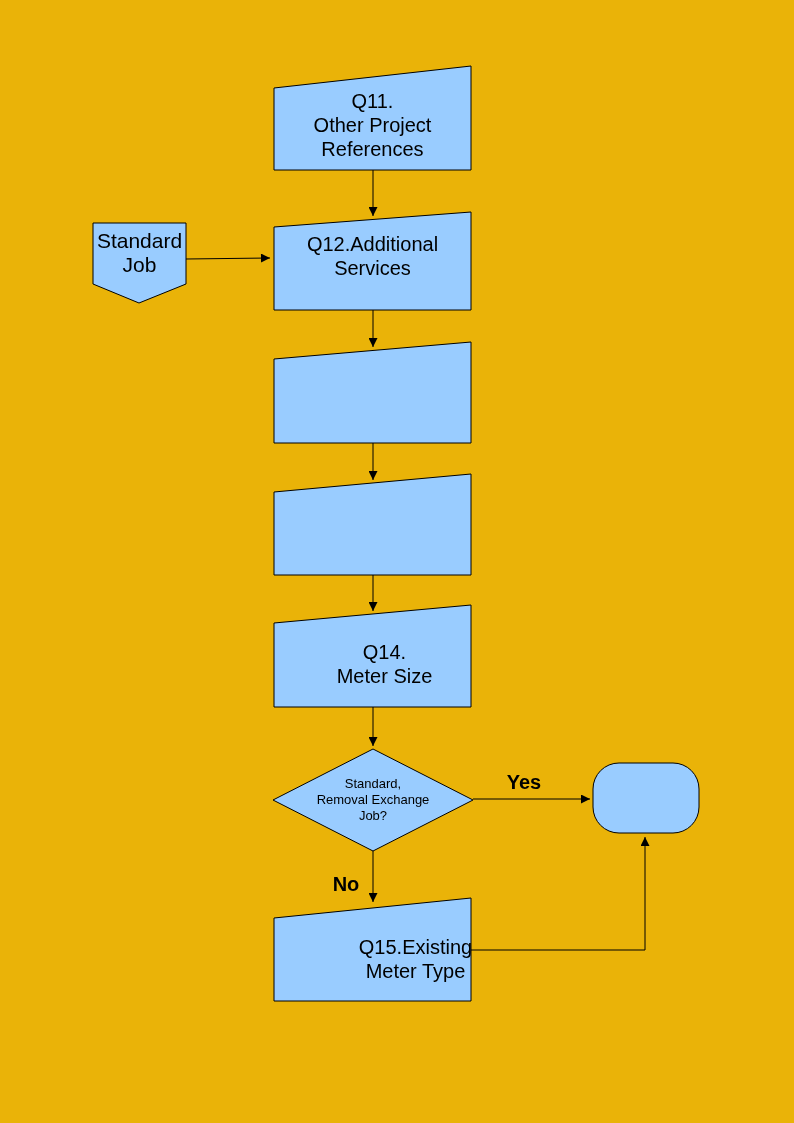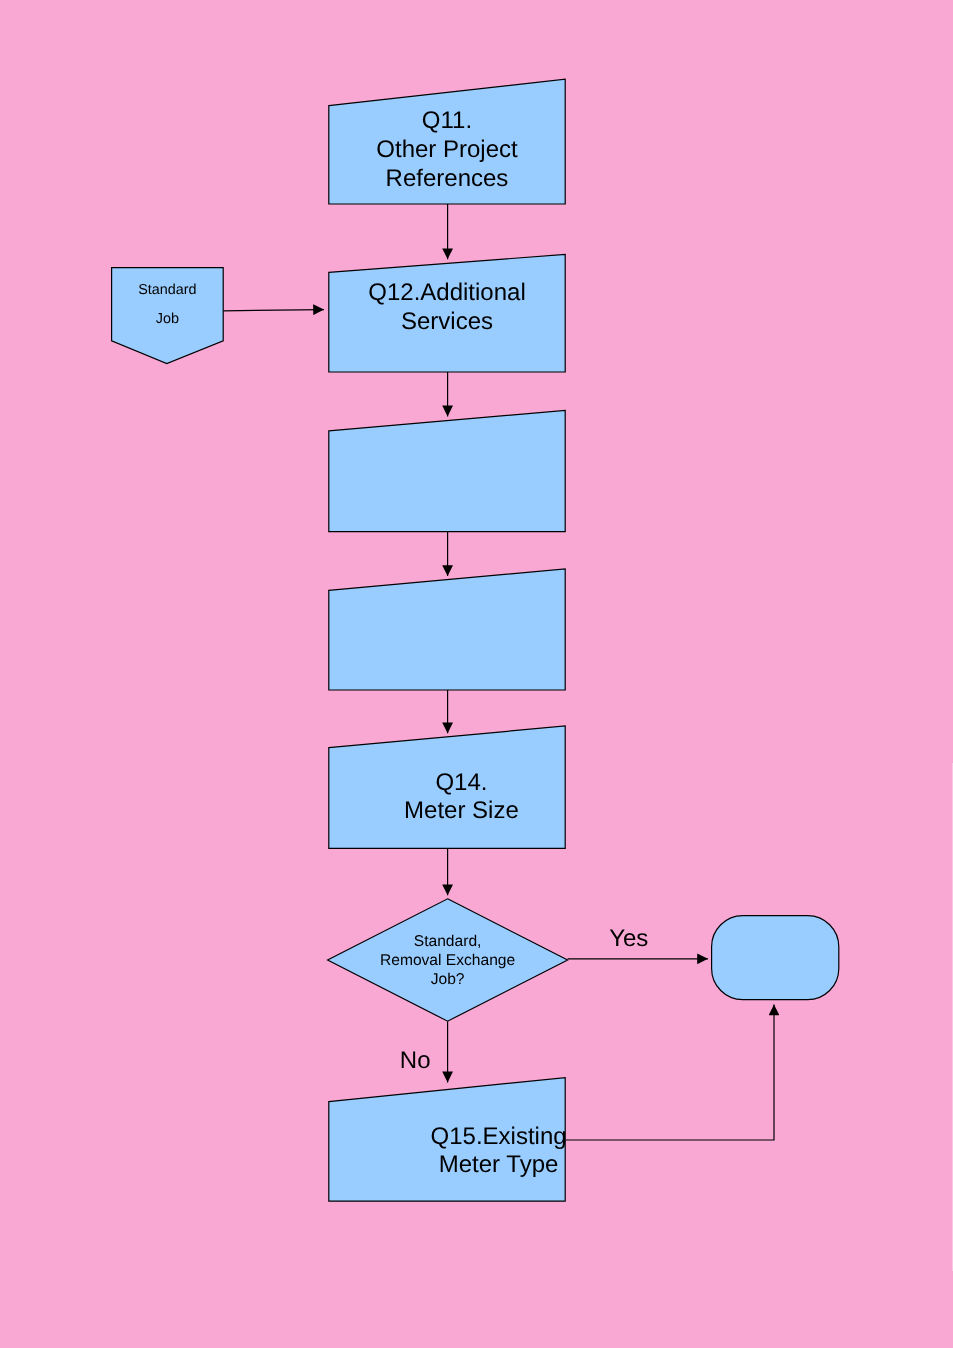--- a/index.html
+++ b/index.html
@@ -4,21 +4,21 @@
 <style>
   html, body {
     margin: 0;
     padding: 0;
     background: #ffffff;
   }
   #page {
     position: relative;
     width: 794px;
     height: 1123px;
-    background: #f9a8d4;
+    background: #eab308;
     font-family: "Liberation Sans", sans-serif;
     overflow: hidden;
   }
   #flowchart-svg {
     position: absolute;
     left: 0;
     top: 0;
   }
   .shape {
     stroke: #000000;
@@ -36,23 +36,23 @@
     position: absolute;
     display: flex;
     align-items: center;
     justify-content: center;
     text-align: center;
     white-space: pre-line;
     color: #000000;
     pointer-events: none;
   }
   .node-label  { font-size: 20px; line-height: 24px; }
-  .small-label { font-size: 12px; line-height: 24px; }
+  .small-label { font-size: 21px; line-height: 24px; }
   .diamond-label { font-size: 13px; line-height: 16px; }
-  .edge-label  { font-size: 20px; line-height: 22px; }
+  .edge-label  { font-size: 20px; line-height: 22px; font-weight: bold; }
 </style>
 </head>
 <body>
 
 <div id="page">
 
   <svg id="flowchart-svg" width="794" height="1123" viewBox="0 0 794 1123">
     <defs>
       <marker id="arrowhead" viewBox="0 0 10 10" refX="10" refY="5" markerWidth="15" markerHeight="9" orient="auto">
         <path d="M0,0 L10,5 L0,10 Z"></path>

